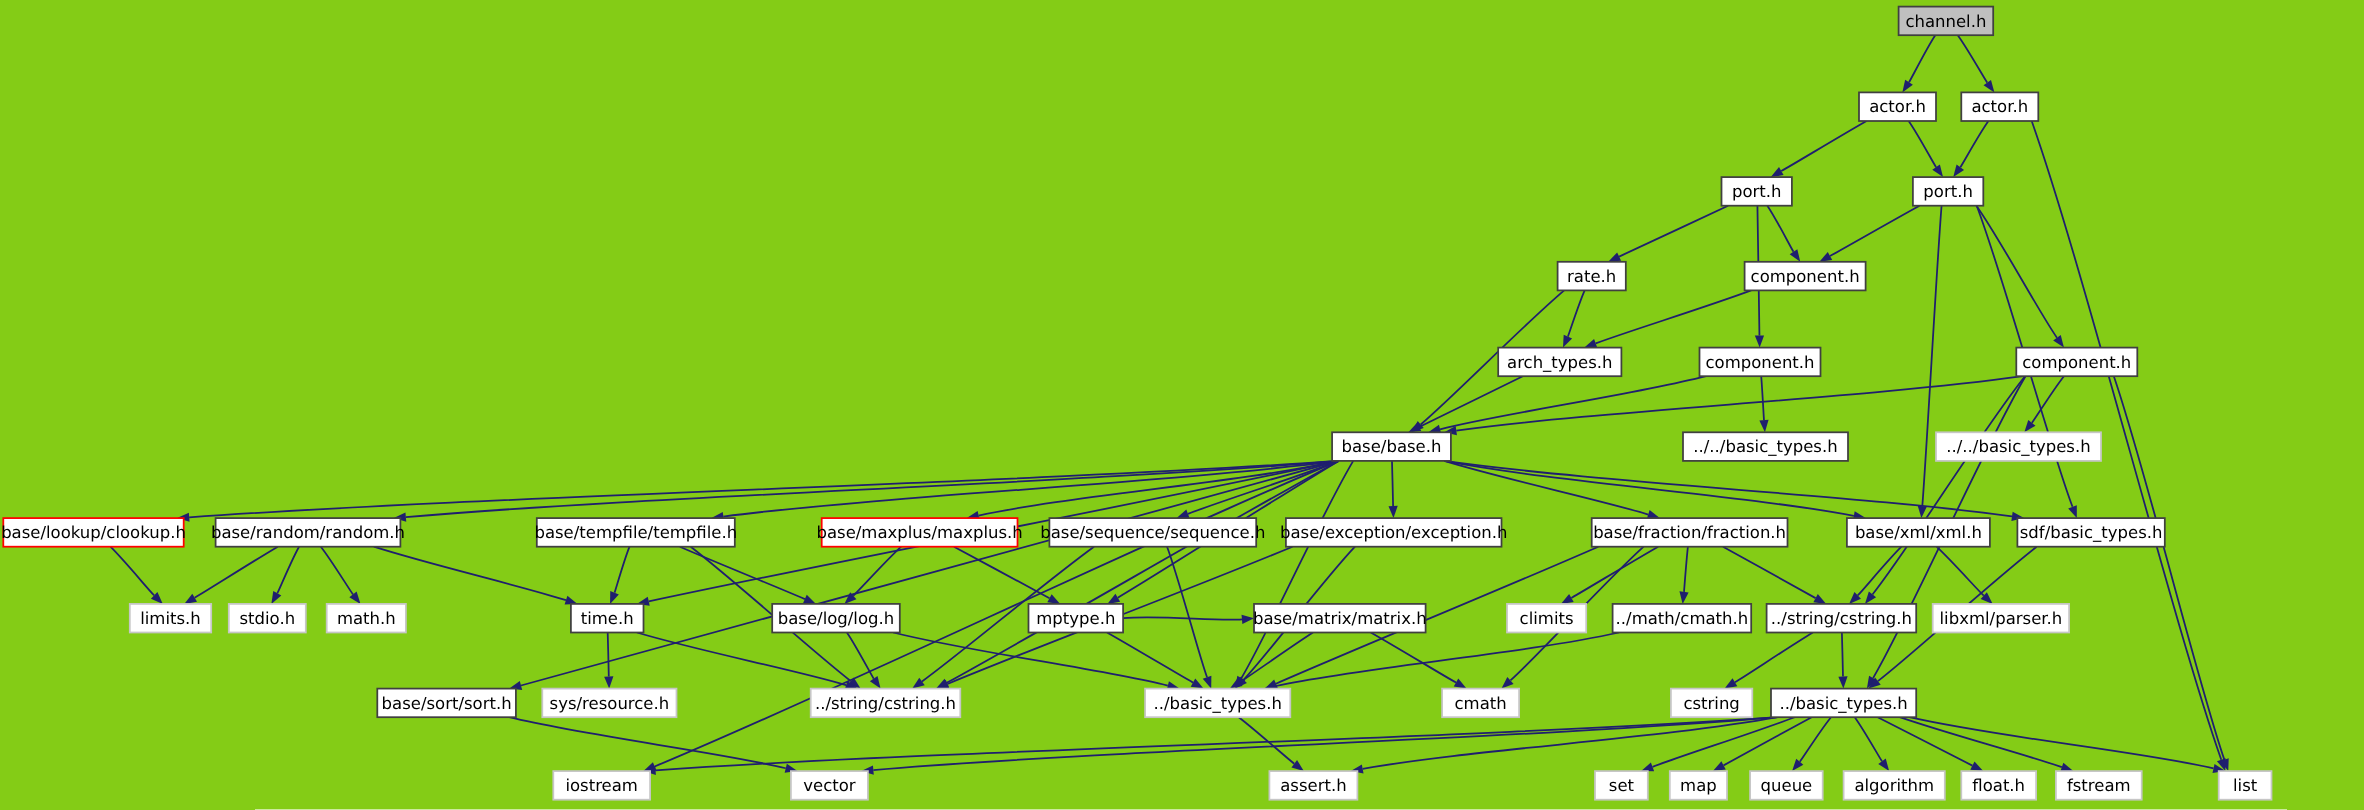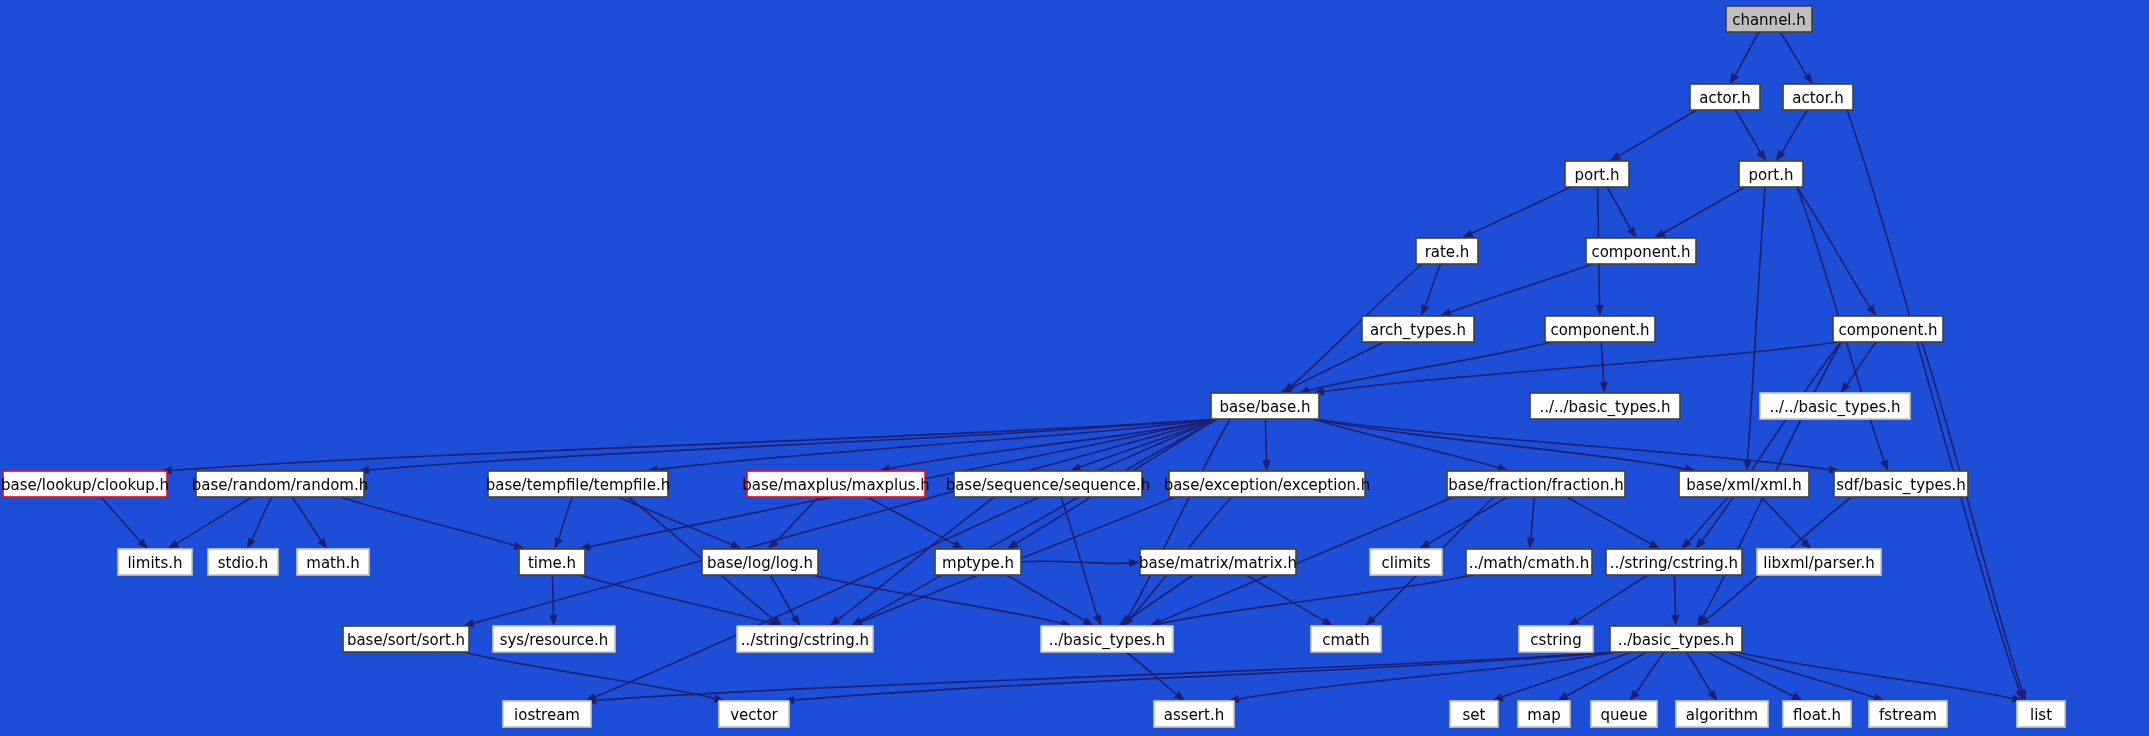--- a/index.html
+++ b/index.html
@@ -8,21 +8,21 @@
     background: #ffffff;
   }
   body {
     font-family: "DejaVu Sans", "Liberation Sans", sans-serif;
   }
   #graph-wrap {
     position: relative;
     width: 2149px;
     height: 736px;
     overflow: hidden;
-    background: #1d4ed8;
+    background: #84cc16;
   }
   svg#depgraph {
     display: block;
     width: 2149px;
     height: 736px;
   }
   .edge {
     fill: none;
     stroke: #1f1f6e;
     stroke-width: 1.6;

